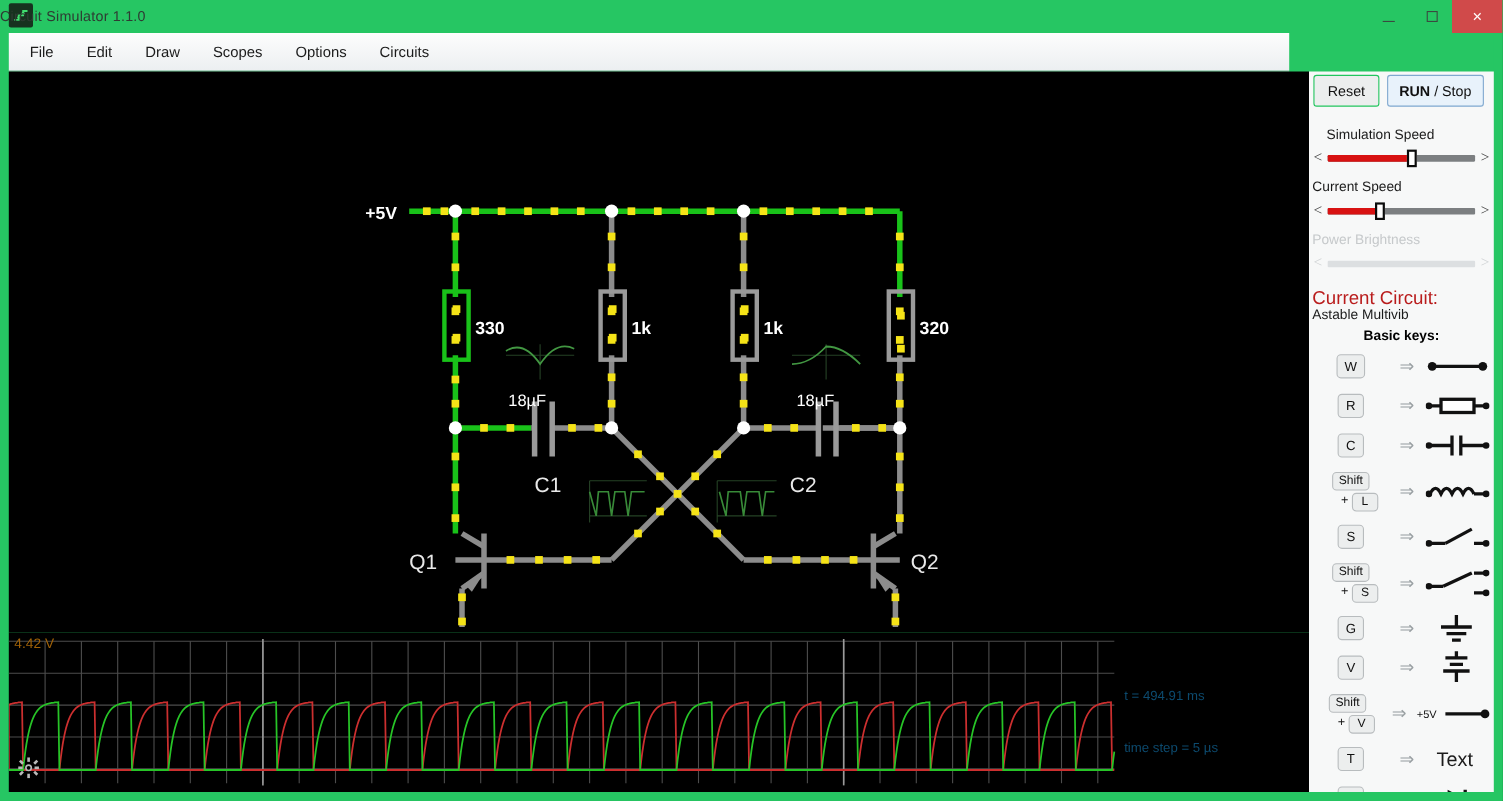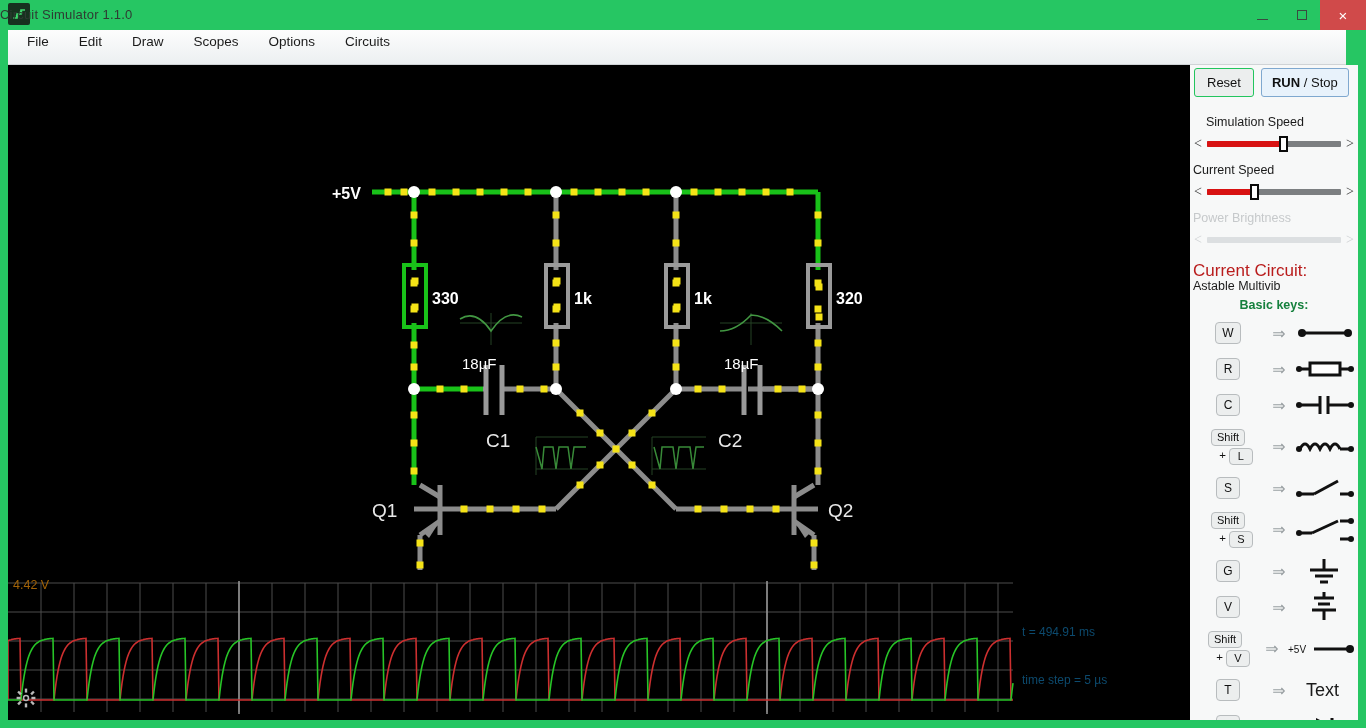--- a/index.html
+++ b/index.html
@@ -45,24 +45,24 @@
     font-size: 13px;
   }
   #btn-min { right: 84px; width: 40px; }
   #btn-max { right: 46px; width: 36px; }
   #btn-close { right: 0; width: 46px; background: #d04a4a; color: #fff; font-size: 15px; }
   #btn-min .glyph { display:block; width:11px; height:1px; background:#3a4a40; margin-top:8px; }
   #btn-max .glyph { display:block; width:10px; height:10px; border:1.5px solid #3a4a40; }
   
   #menubar {
     position: absolute; left: 8px; top: 30px;
-    width: 1338px; height: 35px;
+    width: 1164px; height: 35px;
     background: linear-gradient(#fdfdfd, #eceff1);
     border-bottom: 1px solid #cfd3d6;
-    display: flex; 
+    display: flex; align-items: center;
   }
   .menu-item {
     font-size: 13.5px;
     color: #1b1b1b;
     padding: 4px 11px;
     margin-left: 8px;
     cursor: default;
   }
   
   #canvas {
@@ -156,21 +156,21 @@
     position: absolute; left: 3px; top: 196px;
     font-size: 17px; color: #b91c1c;
   }
   #cur-circuit-name {
     position: absolute; left: 3px; top: 214px;
     font-size: 12.5px; color: #1a1a1a;
   }
   #basic-keys-title {
     position: absolute; left: 0; top: 233px;
     width: 168px; text-align: center;
-    font-size: 12.5px; font-weight: bold; color: #15803d;
+    font-size: 12.5px; font-weight: bold; color: #000000;
   }
   #keys-list { position: absolute; left: 0; top: 250px; width: 168px; }
   .key-row {
     position: relative;
     height: 36px;
     display: flex; align-items: center;
   }
   .key-row.tall { height: 47px; }
   .keycap-wrap {
     position: relative;

